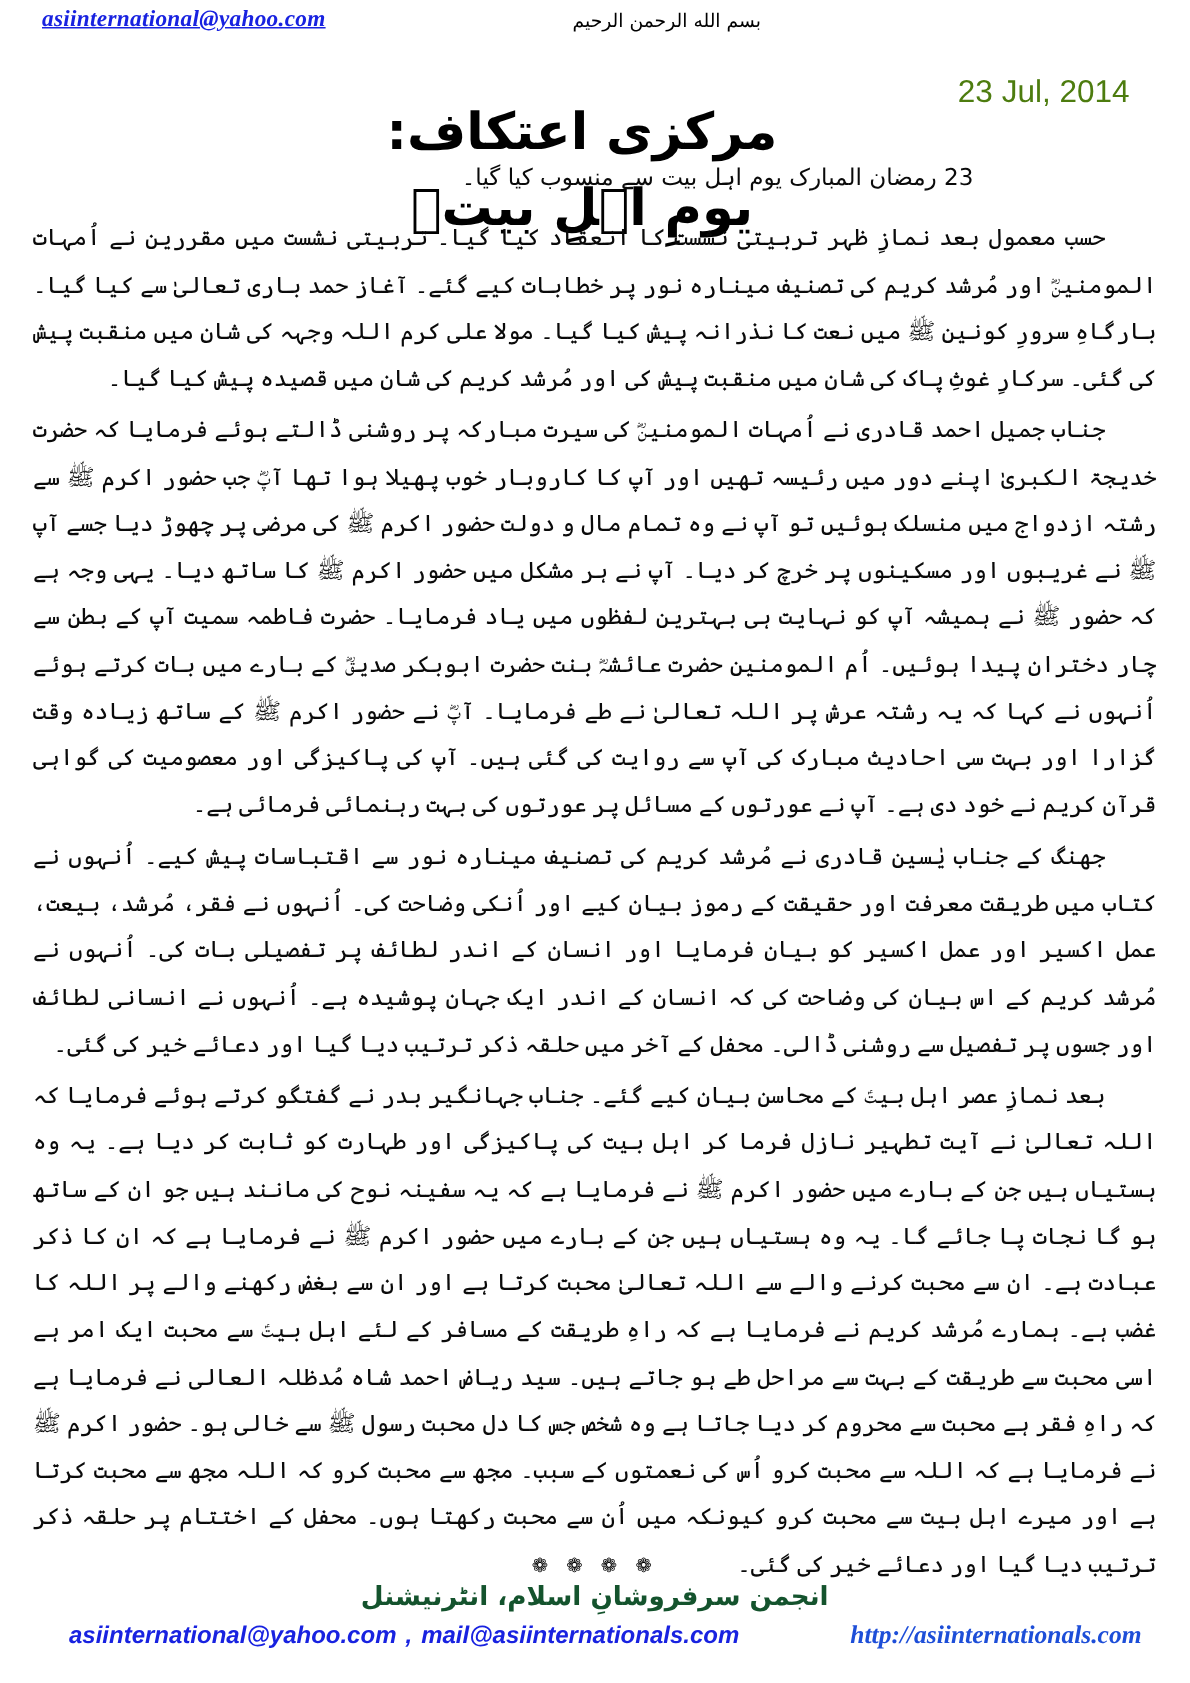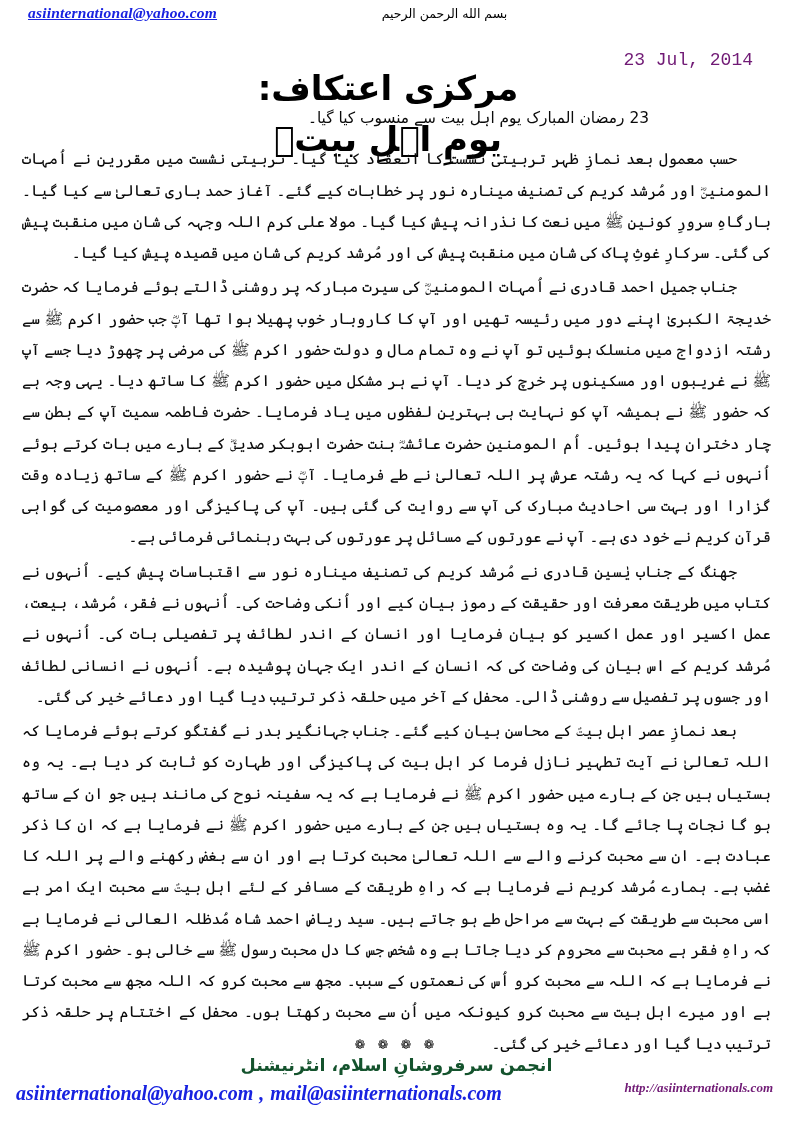--- a/index.html
+++ b/index.html
@@ -68,23 +68,23 @@
     font-family: "DejaVu Sans", "Liberation Sans", sans-serif;
     font-size: 34px;
     font-weight: bold;
     color: #000000;
     line-height: 1.5;
   }
   .doc-date {
     position: absolute;
     right: 40px;
     top: 12px;
-    font-family: Liberation Mono, monospace;
-    font-size: 18px;
-    color: #701a75;
+    font-family: Liberation Sans, sans-serif;
+    font-size: 21px;
+    color: #4d7c0f;
     white-space: nowrap;
     direction: ltr;
   }
 
   
   .body-wrap {
     position: absolute;
     top: 104px;
     right: 22px;
     left: 22px;
@@ -140,43 +140,43 @@
     letter-spacing: 0.3px;
   }
   .footer-contacts {
     position: relative;
     width: 793px;
     height: 22px;
     direction: ltr;
   }
   .footer-emails {
     position: absolute;
-    left: 16px;
+    left: 46px;
     top: 0;
-    font-family: Liberation Serif, serif;
-    font-style: italic;
-    font-weight: bold;
-    font-size: 20px;
+    font-family: Liberation Sans, sans-serif;
+    font-style: italic;
+    font-weight: bold;
+    font-size: 16px;
     color: #1822e0;
     white-space: nowrap;
   }
   .footer-emails .sep {
     font-style: italic;
     font-weight: bold;
     padding: 0 6px;
   }
   .footer-url {
     position: absolute;
-    right: 20px;
+    right: 32px;
     top: -2px;
     font-family: "Liberation Serif", "DejaVu Serif", serif;
     font-style: italic;
     font-weight: bold;
-    font-size: 13px;
-    color: #701a75;
+    font-size: 17px;
+    color: #1d4ed8;
     white-space: nowrap;
   }
 </style>
 </head>
 <body>
 
 <div class="page">
 
   <div class="header-row">
     <a class="header-email" href="#">asiinternational@yahoo.com</a>

